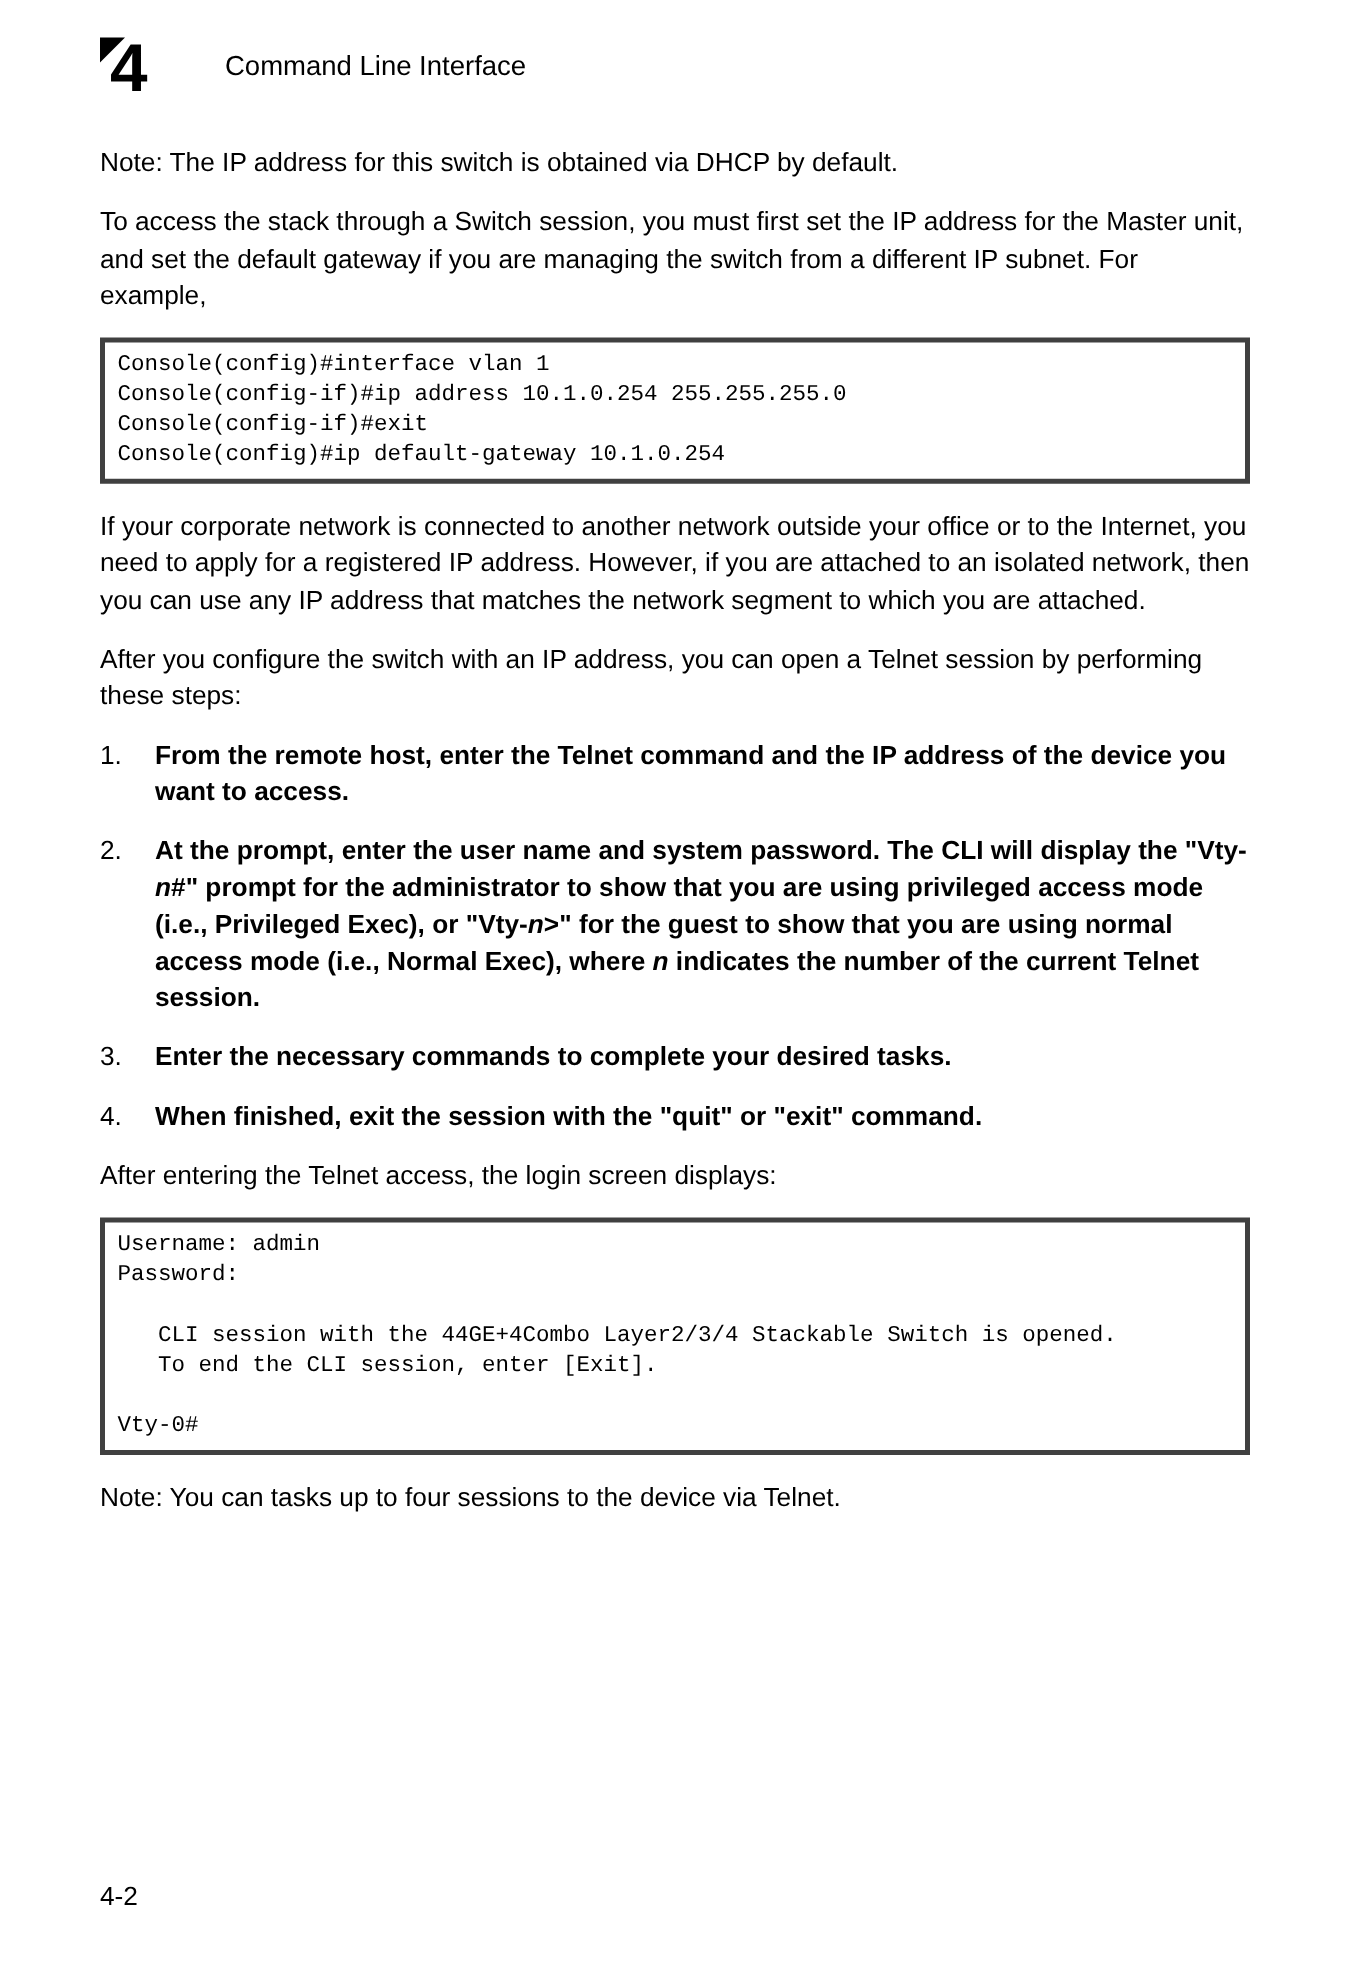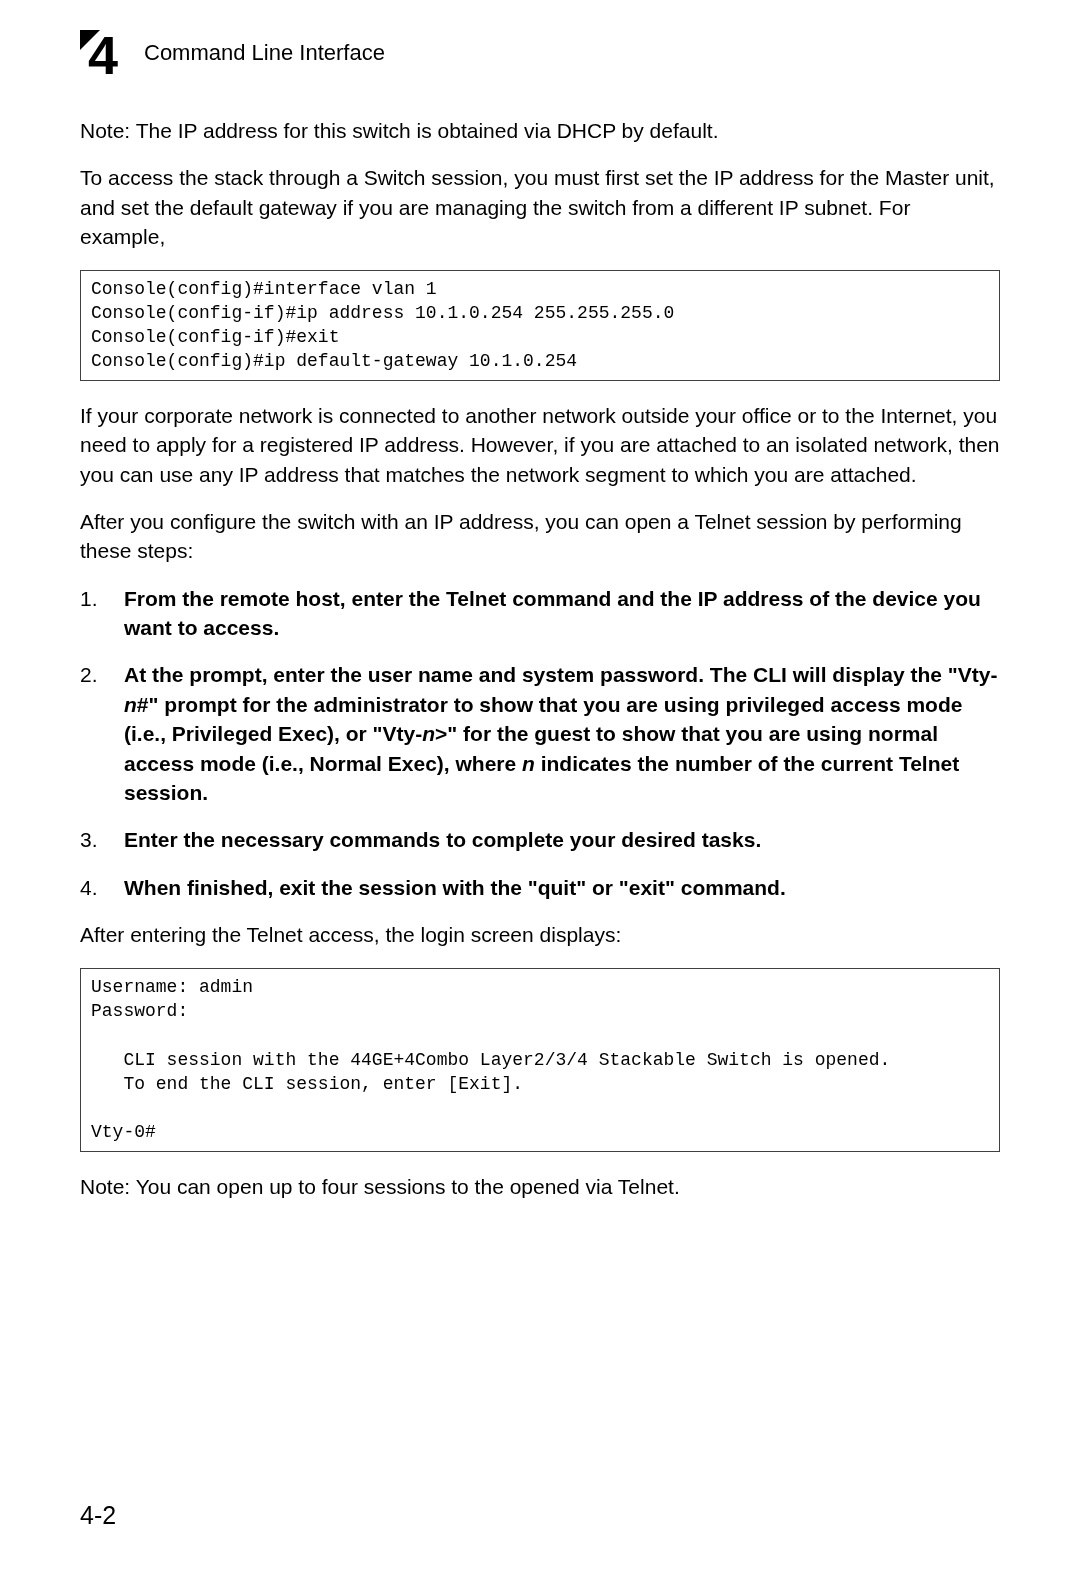--- a/index.html
+++ b/index.html
@@ -43,34 +43,35 @@
       line-height: 1;
       position: absolute;
       left: 8px;
       top: -2px;
       font-family: Arial, Helvetica, sans-serif;
     }
     .header-title {
       font-size: 22px;
       font-weight: 400;
       color: #000000;
+      margin-left: 36px;
     }
     .body-text {
       font-size: 21px;
       line-height: 1.4;
       margin-bottom: 18px;
     }
     .bold {
       font-weight: 400;
     }
     .italic {
       font-style: italic;
     }
     .code-block {
-      border: 1px solid #404040;
+      border: 4px solid #404040;
       padding: 6px 10px;
       font-family: "Courier New", Courier, monospace;
       font-size: 18px;
       line-height: 1.35;
       white-space: pre;
       margin-bottom: 20px;
       overflow: hidden;
     }
     ol {
       list-style: none;
@@ -86,21 +87,21 @@
       min-width: 44px;
     }
     ol li .content {
       flex: 1;
       font-weight: bold;
     }
     .page-number {
       position: absolute;
       bottom: 40px;
       left: 80px;
-      font-size: 25px;
+      font-size: 21px;
     }
   </style>
 </head>
 <body>
 
 <div class="header">
   <div class="chapter-icon">
     <div class="corner"></div>
     <div class="number">4</div>
   </div>
@@ -145,16 +146,16 @@
 
 <pre class="code-block">Username: admin
 Password:
 
    CLI session with the 44GE+4Combo Layer2/3/4 Stackable Switch is opened.
    To end the CLI session, enter [Exit].
 
 Vty-0#</pre>
 
 <p class="body-text">
-  <span class="bold">Note:</span><span> You can open up to four sessions to the opened via Telnet.</span>
+  <span class="bold">Note:</span><span> You can tasks up to four sessions to the device via Telnet.</span>
 </p>
 
 <div class="page-number">4-2</div>
 
 </body></html>

